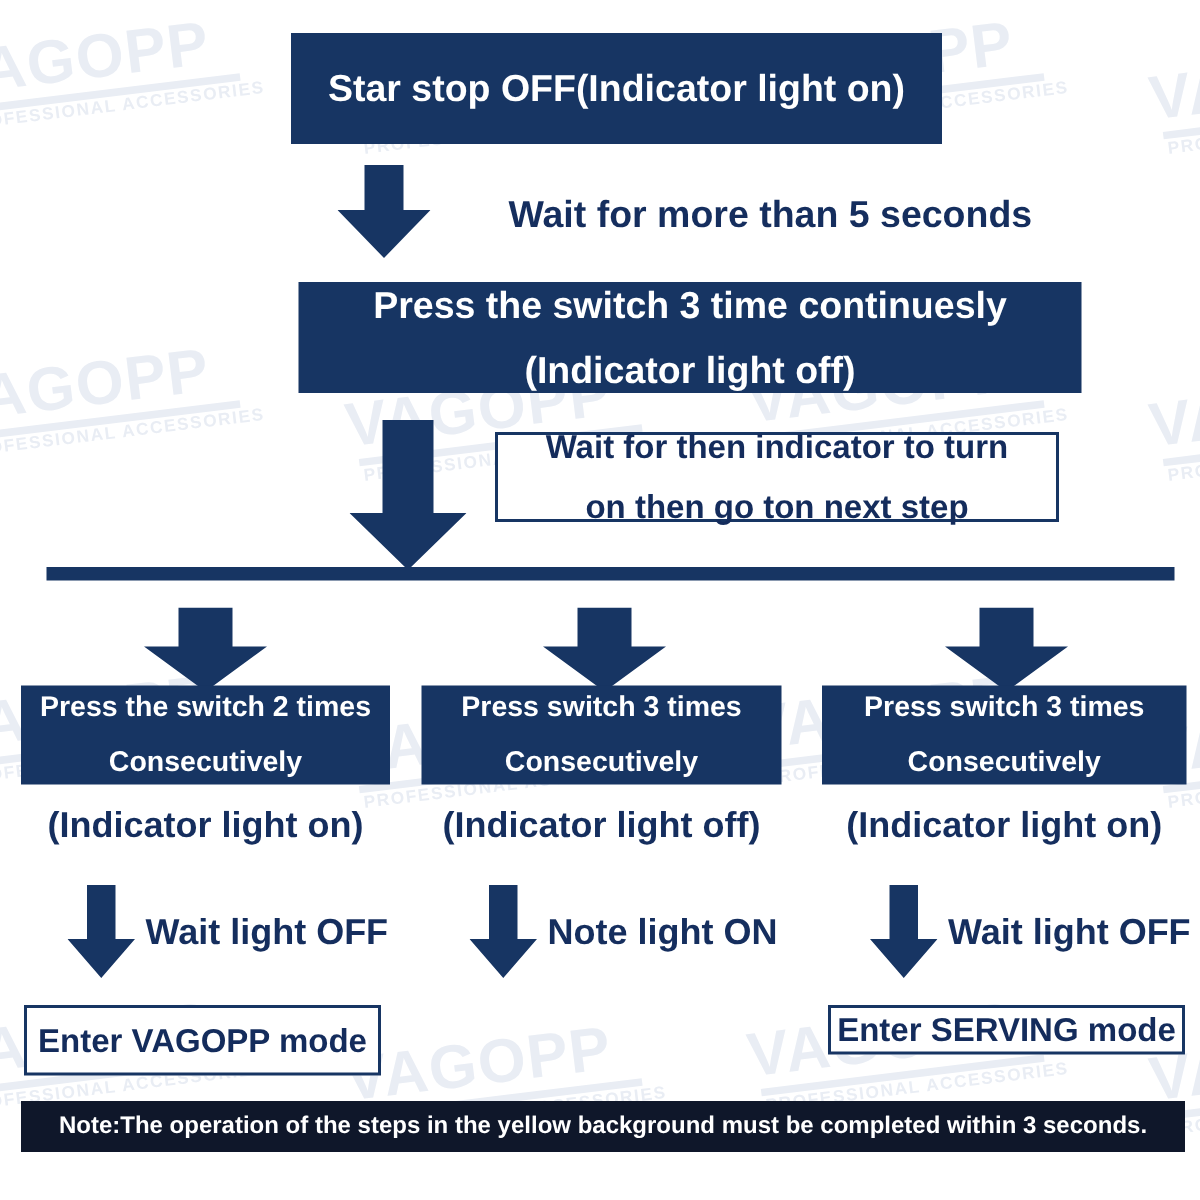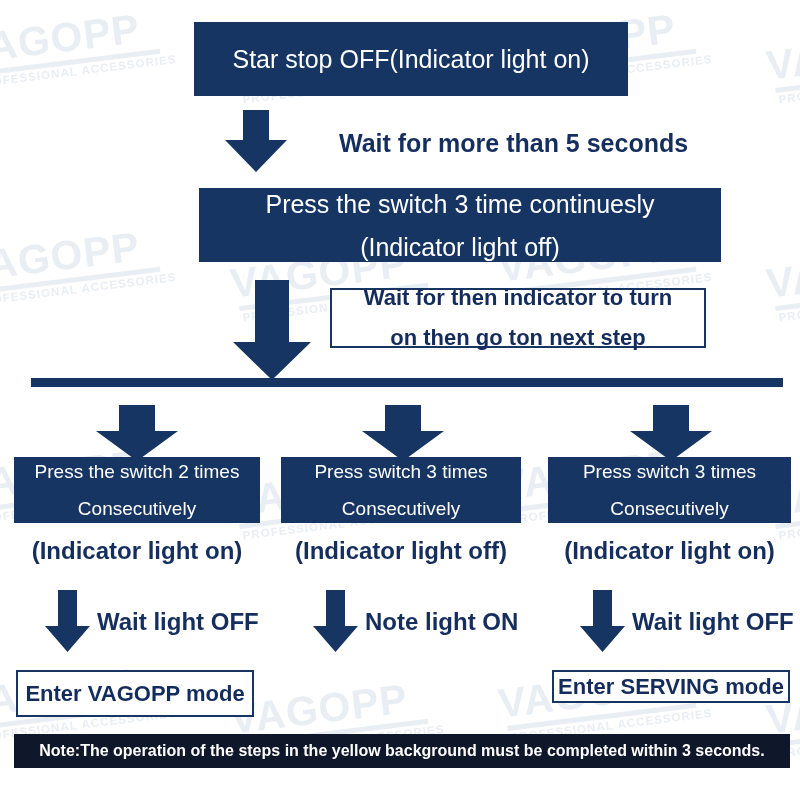--- a/index.html
+++ b/index.html
@@ -71,21 +71,21 @@
     position: absolute;
     box-sizing: border-box;
     display: flex;
     align-items: center;
     justify-content: center;
     text-align: center;
   }
   .node-filled {
     background: #173563;
     color: #ffffff;
-    font-weight: 400;
+    font-weight: 700;
   }
   .node-outline {
     background: #ffffff;
     color: #142c5c;
     border: 2px solid #173563;
     font-weight: 700;
   }
   .node-note {
     background: #0f172a;
     color: #ffffff;

